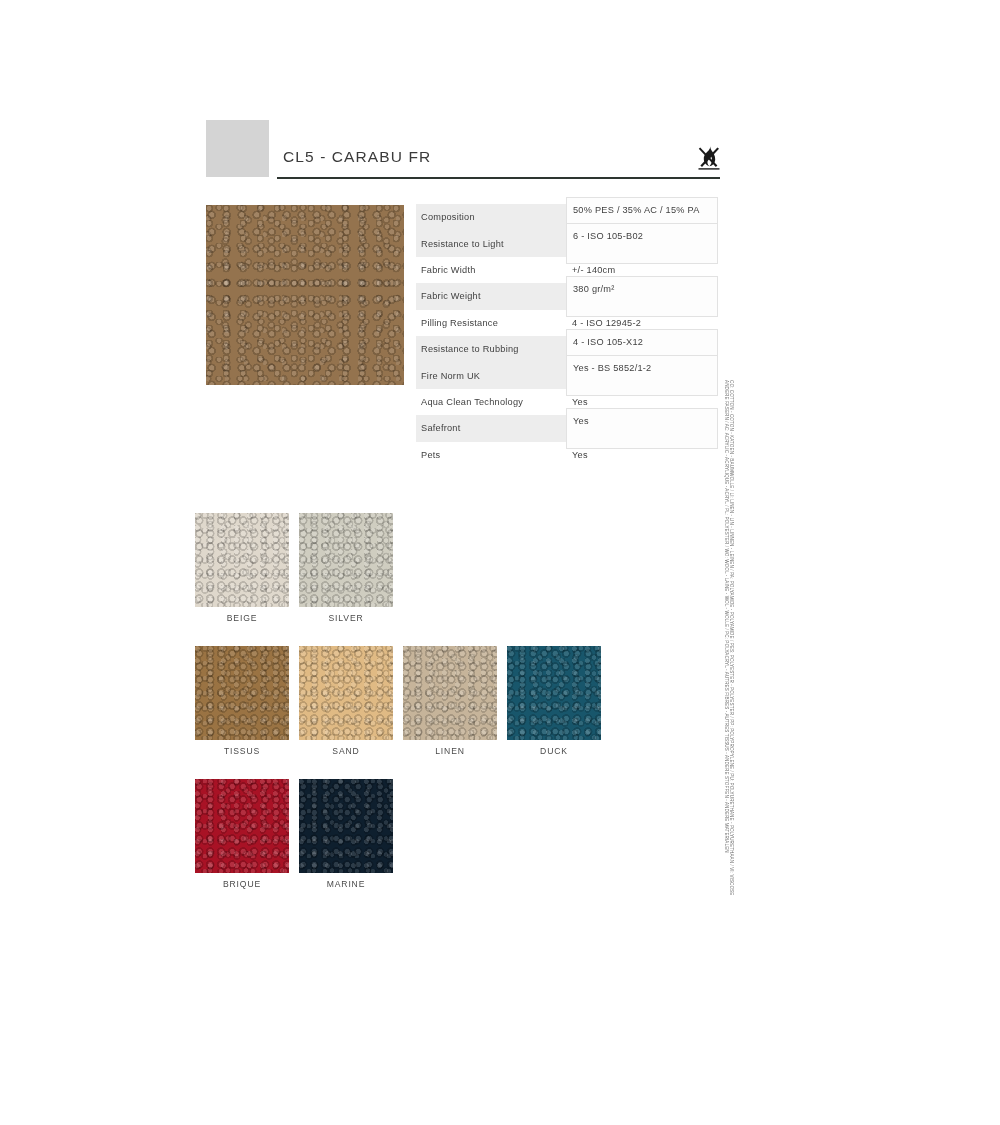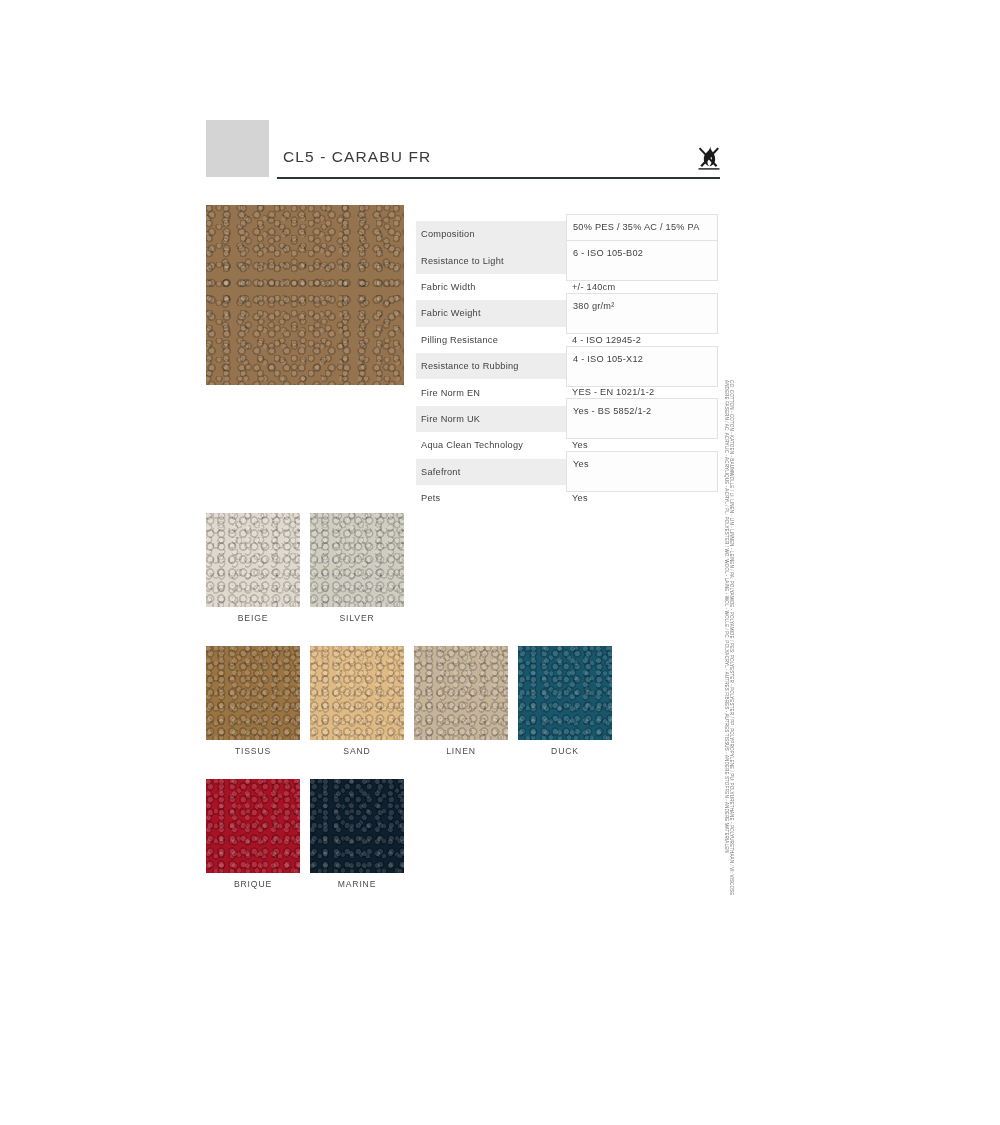--- a/index.html
+++ b/index.html
@@ -81,21 +81,20 @@
       radial-gradient(circle at 8% 85%, rgba(255,255,255,.11) 0 2.1px, rgba(0,0,0,.15) 2.5px 3.9px, transparent 4.2px);
     background-size: 17px 15px, 21px 19px, 15px 17px, 23px 21px, 19px 16px;
   }
 
   
   .spec-table {
     position: absolute;
     left: 416px;
     top: 204px;
     width: 302px;
-    margin-top: 17px;
   }
   .spec-row {
     display: flex;
     height: 26.4px;
     align-items: center;
   }
   .spec-row.alt {
     background: #ededed;
   }
   .spec-label {
@@ -141,21 +140,21 @@
     font-size: 4.6px;
     letter-spacing: .08px;
     color: #6e6e6e;
   }
   .legend-line.l1 { transform: rotate(90deg) translate(0, -10px); }
   .legend-line.l2 { transform: rotate(90deg) translate(0, -4.5px); }
 
   
   .swatch-grid {
     position: absolute;
-    left: 206px;
+    left: 195px;
     top: 513px;
     width: 515px;
   }
   .swatch-row {
     display: flex;
     margin-bottom: 23px;
   }
   .swatch-cell {
     width: 94px;
     margin-right: 10px;
@@ -218,24 +217,20 @@
         <div class="spec-value">380 gr/m²</div>
       </div>
       <div class="spec-row">
         <div class="spec-label">Pilling Resistance</div>
         <div class="spec-value">4 - ISO 12945-2</div>
       </div>
       <div class="spec-row alt">
         <div class="spec-label">Resistance to Rubbing</div>
         <div class="spec-value">4 - ISO 105-X12</div>
       </div>
-      <div class="spec-row">
-        <div class="spec-label">Fire Norm EN</div>
-        <div class="spec-value">YES - EN 1021/1-2</div>
-      </div>
       <div class="spec-row alt">
         <div class="spec-label">Fire Norm UK</div>
         <div class="spec-value">Yes - BS 5852/1-2</div>
       </div>
       <div class="spec-row">
         <div class="spec-label">Aqua Clean Technology</div>
         <div class="spec-value">Yes</div>
       </div>
       <div class="spec-row alt">
         <div class="spec-label">Safefront</div>

